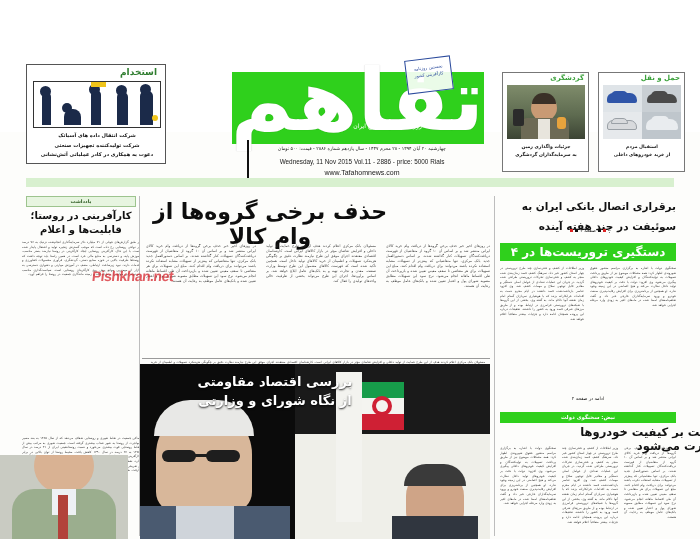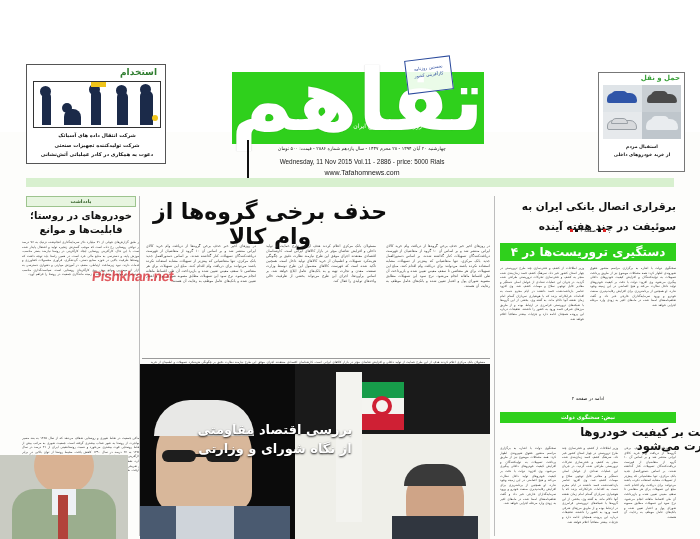--- a/index.html
+++ b/index.html
@@ -314,21 +314,20 @@
     position: absolute;
     left: 150px; top: 372px;
     width: 250px;
     text-align: center;
     font-size: 13px;
     line-height: 19px;
     font-weight: bold;
     color: #ffffff;
     text-shadow: 0 1px 2px rgba(0,0,0,0.9);
     z-index: 5;
-    margin-top: 48px;
   }
   .photo-side {
     position: absolute;
     left: 0px; top: 455px;
     width: 128px; height: 84px;
     overflow: hidden;
     background: #2d2d2d;
   }
 
   
@@ -382,20 +381,35 @@
     <div class="green-banner"></div>
     <div class="logo-word fa">تفاهم</div>
     <div class="logo-sub fa">روزنامه اقتصادی صبح ایران</div>
     <div class="logo-stamp fa">نخستین روزنامه کارآفرینی کشور</div>
     <div class="logo-tail"></div>
 
     <div class="dateline-fa fa">چهارشنبه ۲۰ آبان ۱۳۹۴ - ۲۸ محرم ۱۴۳۷ - سال یازدهم شماره ۲۸۸۶ - قیمت: ۵۰۰ تومان</div>
     <div class="dateline-en">Wednesday, 11 Nov 2015 Vol.11 - 2886 - price: 5000 Rials</div>
     <div class="siteurl">www.Tafahomnews.com</div>
 
+    <div class="card card-1">
+      <div class="card-kicker fa">گردشگری</div>
+      <div class="card-img" style="background:linear-gradient(180deg,#7f8c6b 0%,#5e6b50 55%,#3c4434 100%);">
+        <div style="position:absolute;left:24px;top:10px;width:26px;height:26px;border-radius:50%;background:#c99a74;"></div>
+        <div style="position:absolute;left:25px;top:8px;width:24px;height:11px;border-radius:12px 12px 0 0;background:#3a3027;"></div>
+        <div style="position:absolute;left:14px;top:33px;width:48px;height:22px;background:#6d6a55;border-radius:6px 6px 0 0;"></div>
+        <div style="position:absolute;left:31px;top:34px;width:12px;height:21px;background:#e8e5dd;"></div>
+        <div style="position:absolute;left:6px;top:24px;width:11px;height:17px;background:#2b2b2b;border-radius:2px;"></div>
+        <div style="position:absolute;left:50px;top:32px;width:9px;height:12px;background:#e8a33d;border-radius:3px;"></div>
+      </div>
+      <div class="card-cap fa">
+        <div>جزئیات واگذاری زمین</div>
+        <div>به سرمایه‌گذاران گردشگری</div>
+      </div>
+    </div>
 
     <div class="card card-2">
       <div class="card-kicker fa">حمل و نقل</div>
       <div class="card-img" style="background:#ffffff;">
         <div style="position:absolute;left:0;top:0;width:39px;height:27px;background:#dfe4e8;"></div>
         <div style="position:absolute;left:4px;top:8px;width:30px;height:10px;background:#2f55a8;border-radius:6px 7px 2px 2px;"></div>
         <div style="position:absolute;left:8px;top:6px;width:17px;height:6px;background:#2f55a8;border-radius:5px 5px 0 0;"></div>
         <div style="position:absolute;left:39px;top:0;width:39px;height:27px;background:#c9cfd4;"></div>
         <div style="position:absolute;left:44px;top:9px;width:30px;height:9px;background:#4a4a4a;border-radius:6px 7px 2px 2px;"></div>
         <div style="position:absolute;left:48px;top:6px;width:17px;height:6px;background:#4a4a4a;border-radius:5px 5px 0 0;"></div>
@@ -424,21 +438,21 @@
     <span class="sq dark"></span><span class="sq"></span>
   </div>
 
   <div class="bar bar-terror fa">دستگیری تروریست‌ها در ۴ استان</div>
   <div class="contmark" style="left:500px; top:396px; width:176px; text-align:center;">ادامه در صفحه ۲</div>
 
   <div class="bar bar-nabz fa">نبض: سخنگوی دولت</div>
   <div class="head-quality fa">بادقت بر کیفیت خودروها نظارت می‌شود</div>
 
   <div class="note-kicker fa">یادداشت</div>
-  <div class="note-head fa">خودروهای در روستا؛ قابلیت‌ها و موانع</div>
+  <div class="note-head fa">کارآفرینی در روستا؛ قابلیت‌ها و اعلام</div>
 
   <div class="fauxcol" style="left:22px; top:240px; width:118px; height:200px;">بر طبق گزارش‌های جهانی از ۷۱ میلیارد دلار سرمایه‌گذاری انجام‌شده نزدیک به ۷۶ درصد در نواحی روستایی رخ داده است که موجب گسترش زنجیره تولید و اشتغال پایدار شده است. با این حال، کارآفرینی روستایی ایجاد کارآفرینی در روستا نیازمند بستر مناسب، آموزش پایه، و دسترسی به منابع مالی خرد است. در همین راستا باید توجه داشت که روستاها ظرفیت بالایی در حوزه صنایع دستی، گردشگری، فرآوری محصولات کشاورزی و خدمات دارند. نبود زیرساخت ارتباطی، ضعف در آموزش مهارتی و دشواری دسترسی به بازار از مهم‌ترین موانع پیش روی کارآفرینان روستایی است. سیاست‌گذاری مناسب می‌تواند این موانع را برطرف کند و زمینه ماندگاری جمعیت در روستا را فراهم آورد.</div>
   <div class="fauxcol" style="left:22px; top:436px; width:118px; height:100px;">ساکن جمعیت در نقاط شهری و روستایی شفاف می‌دهد که از سال ۱۳۶۵ به بعد مسیر مهاجرت از روستا به شهر شتاب بیشتری گرفته است. جمعیت شهری به مراتب بیش از نقاط روستایی قوت بیشتری می‌خورد و نسبت روستانشینی ایران از ۳۱ درصد در سال ۱۳۶۵ به ۲۶ درصد در سال ۱۳۹۰ کاهش یافت. محیط روستا از توان بالایی در برابر کارآفرینی زیست اجتماعی روستایی و قدرت درونی جمعی زیانی در حوزه کارآفرینی دارد، نقطه اجتماع روستایی در مقایسه با شهر دارای مزیت‌های طبیعی، تاریخی، فرهنگی و تفریحی است، به منظور ارتقای کیفیت زندگی بالا و دسترسی کارآفرینی باید در نظر گرفت. طرح‌های روستا بازآفرینی شده می‌تواند موجب توسعه پایدار شود.</div>
 
   <div class="fauxcol t4" style="left:146px; top:244px; width:110px; height:112px;">در روزهای اخیر خبر حذف برخی گروه‌ها از دریافت وام خرید کالای ایرانی منتشر شد و بر اساس آن ۱۰ گروه از متقاضیان از فهرست دریافت‌کنندگان تسهیلات کنار گذاشته شدند. بر اساس دستورالعمل جدید بانک مرکزی، تنها متقاضیانی که پیش‌تر از تسهیلات مشابه استفاده نکرده باشند می‌توانند برای دریافت وام اقدام کنند. مبلغ این تسهیلات برای هر متقاضی تا سقف معینی تعیین شده و بازپرداخت آن طی اقساط ماهانه انجام می‌شود. نرخ سود این تسهیلات مطابق مصوبه شورای پول و اعتبار تعیین شده و بانک‌های عامل موظف به رعایت آن هستند.</div>
   <div class="fauxcol t4" style="left:266px; top:244px; width:110px; height:112px;">مسئولان بانک مرکزی اعلام کردند هدف از این طرح حمایت از تولید داخلی و افزایش تقاضای مؤثر در بازار کالاهای ایرانی است. کارشناسان اقتصادی معتقدند اجرای موفق این طرح نیازمند نظارت دقیق بر چگونگی هزینه‌کرد تسهیلات و اطمینان از خرید کالاهای تولید داخل است. همچنین تأکید شده است که فهرست کالاهای مشمول این طرح توسط وزارت صنعت، معدن و تجارت تهیه و به بانک‌های عامل ابلاغ خواهد شد. بر اساس برآوردها، اجرای این طرح می‌تواند بخشی از ظرفیت خالی واحدهای تولیدی را فعال کند.</div>
   <div class="fauxcol t4" style="left:386px; top:244px; width:104px; height:112px;">در روزهای اخیر خبر حذف برخی گروه‌ها از دریافت وام خرید کالای ایرانی منتشر شد و بر اساس آن ۱۰ گروه از متقاضیان از فهرست دریافت‌کنندگان تسهیلات کنار گذاشته شدند. بر اساس دستورالعمل جدید بانک مرکزی، تنها متقاضیانی که پیش‌تر از تسهیلات مشابه استفاده نکرده باشند می‌توانند برای دریافت وام اقدام کنند. مبلغ این تسهیلات برای هر متقاضی تا سقف معینی تعیین شده و بازپرداخت آن طی اقساط ماهانه انجام می‌شود. نرخ سود این تسهیلات مطابق مصوبه شورای پول و اعتبار تعیین شده و بانک‌های عامل موظف به رعایت آن هستند.</div>
 
   <div class="hrule" style="left:142px; top:358px; width:348px;"></div>
   <div class="fauxcol" style="left:146px; top:360px; width:344px; height:5px; text-align:center;">مسئولان بانک مرکزی اعلام کردند هدف از این طرح حمایت از تولید داخلی و افزایش تقاضای مؤثر در بازار کالاهای ایرانی است. کارشناسان اقتصادی معتقدند اجرای موفق این طرح نیازمند نظارت دقیق بر چگونگی هزینه‌کرد تسهیلات و اطمینان از خرید کالاهای تولید داخل است. همچنین تأکید شده است که فهرست کالاهای مشمول این طرح توسط وزارت صنعت، معدن و تجارت تهیه و به بانک‌های عامل ابلاغ خواهد شد. بر اساس برآوردها، اجرای این طرح می‌تواند بخشی از ظرفیت خالی واحدهای تولیدی را فعال کند.</div>

